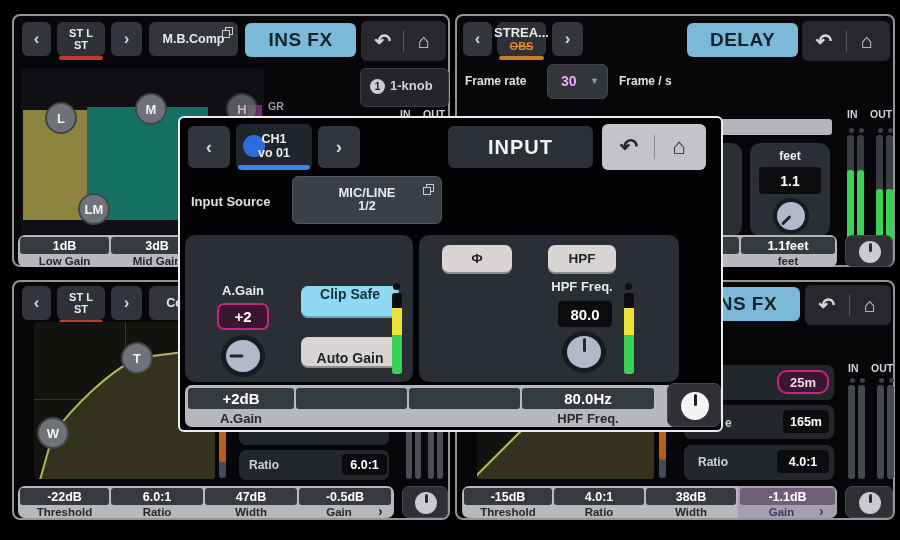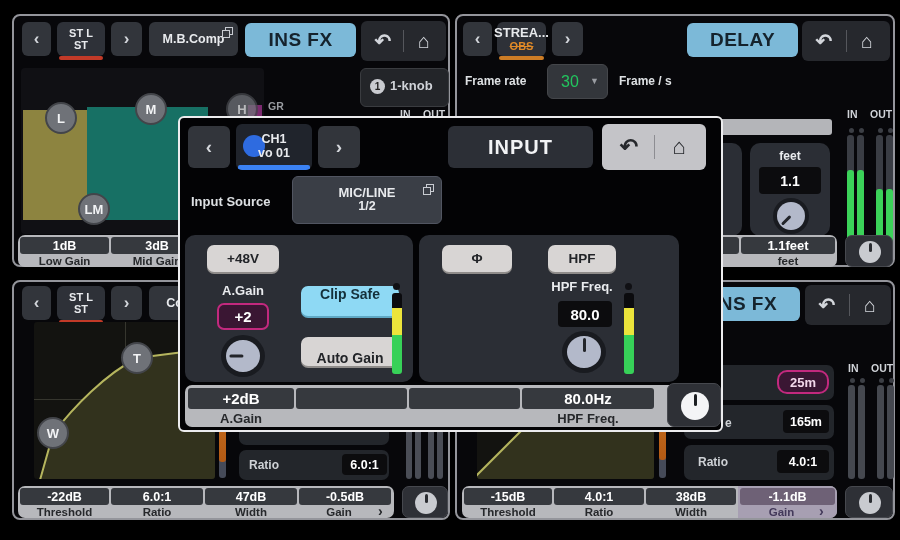--- a/index.html
+++ b/index.html
@@ -150,21 +150,21 @@
       <div class="navicon" style="left:4px;top:0;width:36px;height:40px;font-size:20px;">
           <span>↶</span>
         </div>
       <div class="navdiv" style="left:44px;top:9px;height:22px;"></div>
       <div class="navicon" style="right:4px;top:0;width:38px;height:40px;font-size:20px;">
           <span>⌂</span>
         </div>
     </div>
     <div class="lbl" style="left:8px;top:58px;">Frame rate</div>
     <div class="abs" style="left:90px;top:48px;width:61px;height:35px;background:#33363b;border:1px solid #44464a;border-radius:6px;box-sizing:border-box;">
-      <span class="abs" style="left:13px;top:8px;color:#22c55e;font-weight:normal;font-size:16px;">30</span>
+      <span class="abs" style="left:13px;top:8px;color:#f0abfc;font-weight:bold;font-size:14px;">30</span>
       <span class="abs" style="right:8px;top:11px;color:#9a9da2;font-size:9px;">▼</span>
     </div>
     <div class="lbl" style="left:162px;top:58px;">Frame / s</div>
 
     <div class="abs" style="left:190px;top:103px;width:185px;height:16px;background:#b4b5b9;border-radius:3px;"></div>
     <div class="card" style="left:193px;top:127px;width:92px;height:93px;"></div>
     <div class="card" style="left:293px;top:127px;width:80px;height:93px;">
       <div class="abs" style="left:0;top:6px;width:80px;text-align:center;color:#e9ebee;font-weight:bold;font-size:12px;">feet</div>
       <div class="vbox" style="left:9px;top:24px;width:62px;height:27px;font-size:14px;">
           <span>1.1</span>
@@ -421,23 +421,20 @@
     <div class="chan-btn" style="left:112px;top:58px;width:150px;height:48px;background:#3a3e46;border:1px solid #515561;box-sizing:border-box;font-size:13px;">
       <span>MIC/LINE</span>
       <span style="font-size:12.5px;">1/2</span>
       <span class="copy-icon" style="right:7px;top:7px;">
           <i class="b"></i>
           <i class="f" style="background:#3a3e46;"></i>
         </span>
     </div>
 
     <div class="card" style="left:5px;top:117px;width:228px;height:147px;">
-      <div class="lightbtn" style="left:22px;top:10px;width:72px;height:27px;">
-          <span>+48V</span>
-        </div>
       <div class="abs" style="left:22px;top:48px;width:72px;text-align:center;color:#e9ebee;font-weight:bold;font-size:13px;">A.Gain</div>
       <div class="magbox" style="left:32px;top:68px;width:52px;height:27px;font-size:15px;">
           <span>+2</span>
         </div>
       <div class="knob" style="left:36px;top:100px;width:44px;height:42px;">
           <div class="cap">
             <div class="ptr" style="transform:rotate(-90deg);"></div>
           </div>
         </div>
       <div class="cyanbtn" style="left:116px;top:51px;width:98px;height:30px;">

